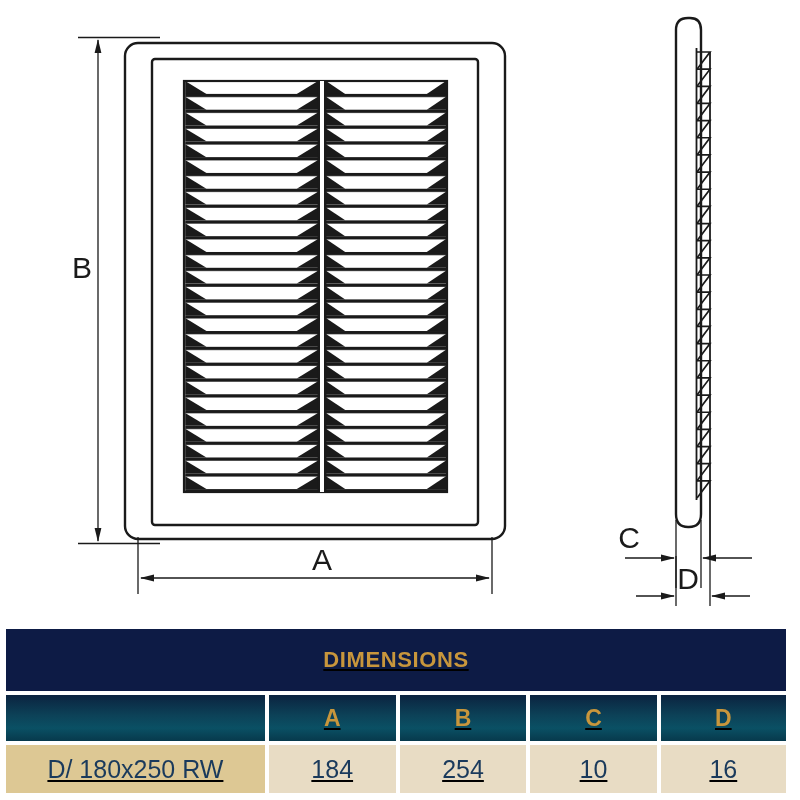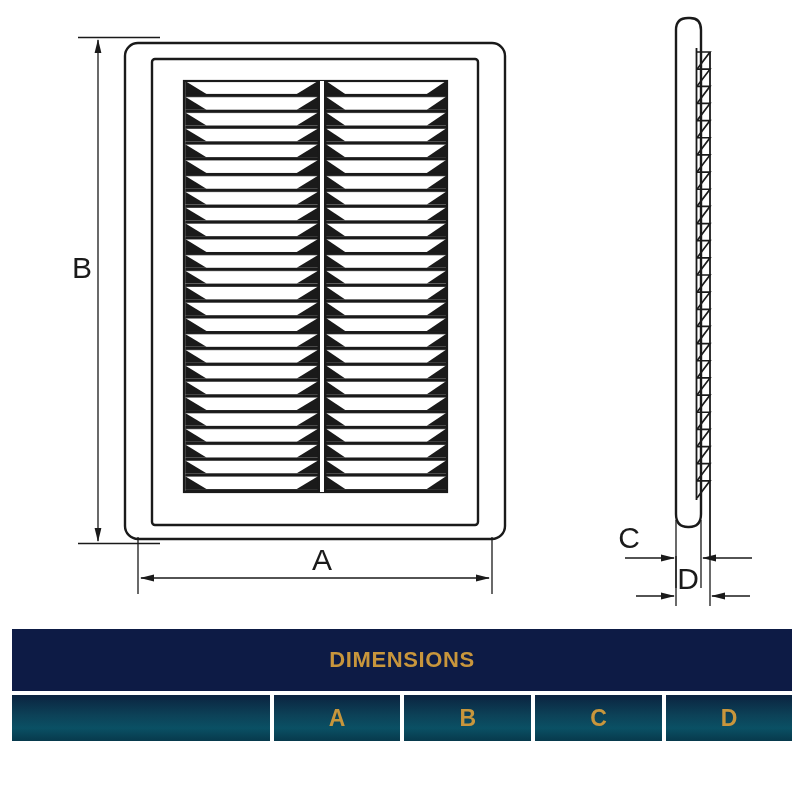--- a/index.html
+++ b/index.html
@@ -14,24 +14,25 @@
   .dimtext{
     font-family:"Liberation Sans", sans-serif;
     font-size:30px;
     fill:#1a1a1a;
     font-weight:400;
   }
 
   
   #dimtable{
     position:absolute;
-    left:10px; top:627px;
+    left:4px; top:627px;
     width:784px;
     border-collapse:separate;
     border-spacing:0;
+    text-decoration:underline;
   }
   #dimtable td{
     padding:0;
     text-align:center;
     vertical-align:middle;
     border:2px solid #ffffff;
   }
   .title-cell{
     height:62px;
     background:#0d1b45;
@@ -390,14 +391,21 @@
     <tr>
       <td class="title-cell" colspan="5">DIMENSIONS</td>
     </tr>
     <tr>
       <td class="hdr-blank" style="width:265px"></td>
       <td class="hdr-cell" style="width:130px">A</td>
       <td class="hdr-cell" style="width:130px">B</td>
       <td class="hdr-cell" style="width:130px">C</td>
       <td class="hdr-cell" style="width:129px">D</td>
     </tr>
+    <tr>
+      <td class="name-cell">D/ 180x250 RW</td>
+      <td class="val-cell">184</td>
+      <td class="val-cell">254</td>
+      <td class="val-cell">10</td>
+      <td class="val-cell">16</td>
+    </tr>
   </tbody>
 </table>
 
 </body></html>

